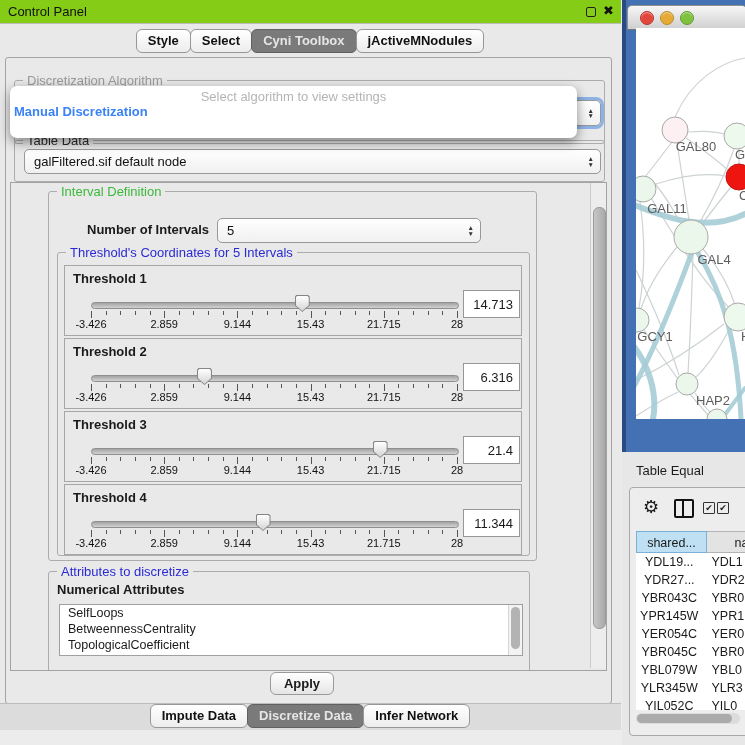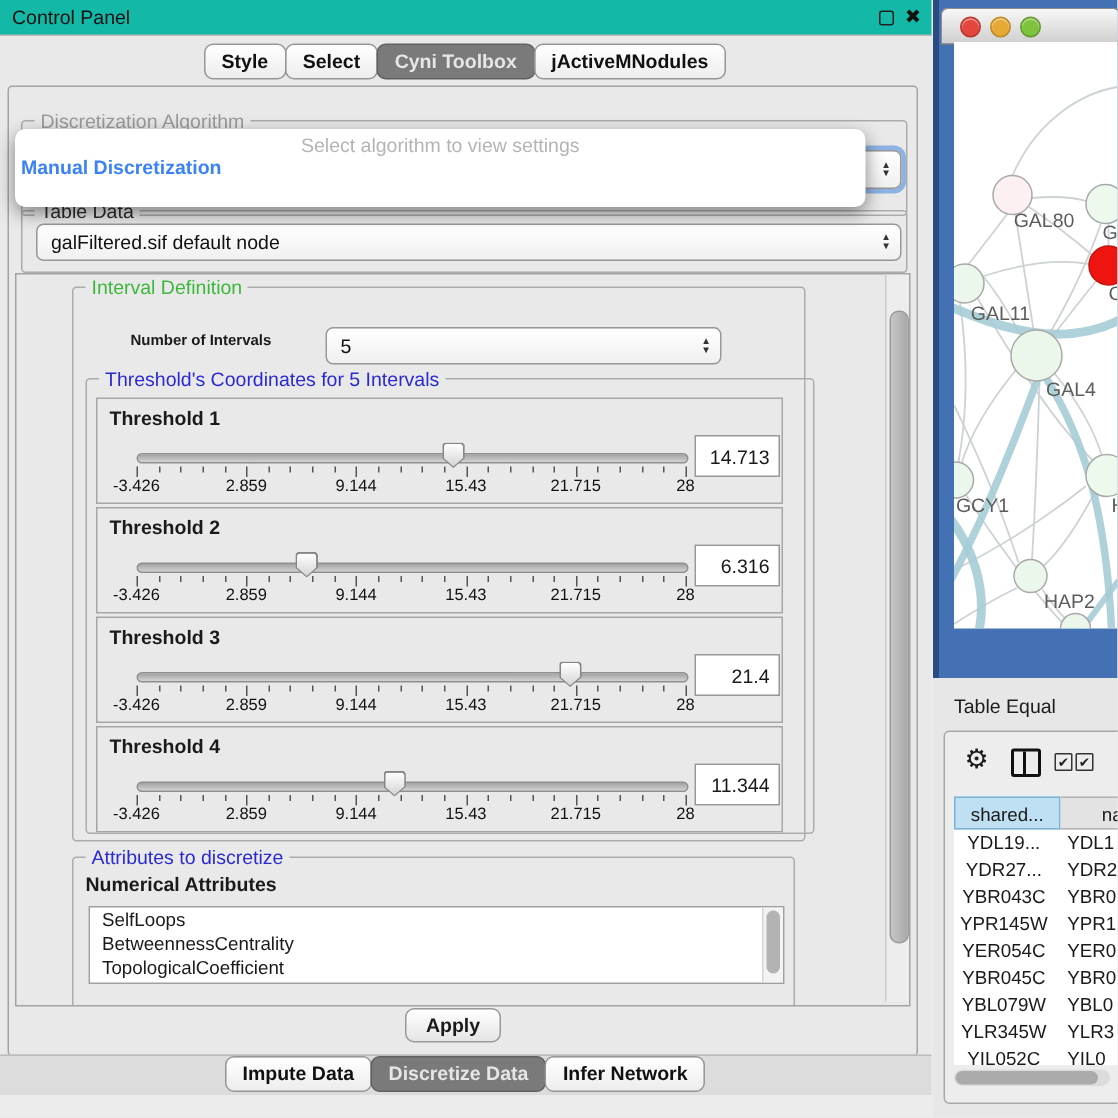--- a/index.html
+++ b/index.html
@@ -1,21 +1,21 @@
 <!DOCTYPE html>
 <html><head>
 <meta charset="utf-8">
 <style>
   html,body{margin:0;padding:0;}
   body{width:745px;height:745px;overflow:hidden;position:relative;
        font-family:"Liberation Sans","DejaVu Sans",sans-serif;font-size:13px;color:#1a1a1a;
        background:#ececec;}
   #control-panel{position:absolute;left:0;top:0;width:621px;height:745px;background:#e9e9e9;}
   
-  #titlebar{position:absolute;left:0;top:0;width:621px;height:23px;border-bottom:1px solid #bcbcbc;background:#14b8a6;}
+  #titlebar{position:absolute;left:0;top:0;width:621px;height:23px;border-bottom:1px solid #bcbcbc;background:#84cc16;}
   #panel-title{position:absolute;left:8px;top:4px;font-size:13px;color:#111;}
   #float-icon{position:absolute;right:25px;top:7px;width:8px;height:8px;border:1.6px solid #222;border-radius:2px;}
   #close-icon{position:absolute;right:7px;top:3px;font-weight:bold;font-size:13px;color:#111;}
   
   .tabrow{position:absolute;left:0;width:621px;display:flex;justify-content:center;}
   #top-tabs{top:29px;}
   #bottom-tabs{top:704px;}
   .tab{height:20px;line-height:20px;padding:1px 11px;border:1px solid #979797;margin-left:-1px;
        background:linear-gradient(#ffffff,#ededed);font-weight:bold;font-size:13px;color:#111;
        border-radius:6px;white-space:nowrap;display:flex;align-items:center;gap:5px;}
@@ -46,23 +46,23 @@
   #algo-hint{position:absolute;left:0;top:3px;width:100%;text-align:center;color:#b4b4b4;font-size:13px;}
   .popup-opt{position:absolute;left:4px;width:540px;height:16px;font-size:13px;color:#3b82f6;white-space:nowrap;}
   .popup-opt.first{top:18px;font-weight:bold;}
   .popup-opt.second{top:34px;}
   
   #scrollpanel{position:absolute;left:10px;top:182px;width:595px;height:487px;border:1px solid #a3a3a3;background:#e9e9e9;overflow:hidden;}
   #vscroll{position:absolute;left:579px;top:0;width:15px;height:485px;background:#ededed;border-left:1px solid #cccccc;}
   #vscroll-thumb{position:absolute;left:2px;top:24px;width:11px;height:420px;border-radius:6px;
                  background:linear-gradient(90deg,#c6c6c6,#a9a9a9);border:1px solid #9b9b9b;}
   #interval-group{left:37px;top:8px;width:487px;height:368px;}
-  #nintervals-label{position:absolute;left:38px;top:30px;font-weight:bold;font-size:10px;}
+  #nintervals-label{position:absolute;left:38px;top:30px;font-weight:bold;font-size:13px;}
   #nintervals-combo{left:168px;top:26px;width:253px;height:23px;}
-  #thresh-group{left:8px;top:60px;width:471px;height:302px;padding-left:13px;}
+  #thresh-group{left:8px;top:60px;width:471px;height:302px;}
   #thresh-list{position:absolute;left:6px;top:12px;width:458px;}
   .tpanel{position:relative;width:456px;height:69px;border:1px solid #a6a6a6;margin-bottom:2px;background:#e9e9e9;}
   .tpanel .tlabel{position:absolute;left:8px;top:5px;font-weight:bold;font-size:13px;}
   .track{position:absolute;left:26px;top:36px;width:366px;height:5px;border:1px solid #8f8f8f;border-radius:4px;
          background:linear-gradient(#a3a3a3,#d2d2d2);}
   .thumb{position:absolute;top:29px;width:15px;height:17px;}
   .thumb .outer{position:absolute;inset:0;background:#858585;
      clip-path:polygon(50% 100%,0 62%,0 10%,10% 0,90% 0,100% 10%,100% 62%);}
   .thumb .inner{position:absolute;inset:1px;background:linear-gradient(#ffffff,#d4d4d4);
      clip-path:polygon(50% 100%,0 62%,0 10%,10% 0,90% 0,100% 10%,100% 62%);}

